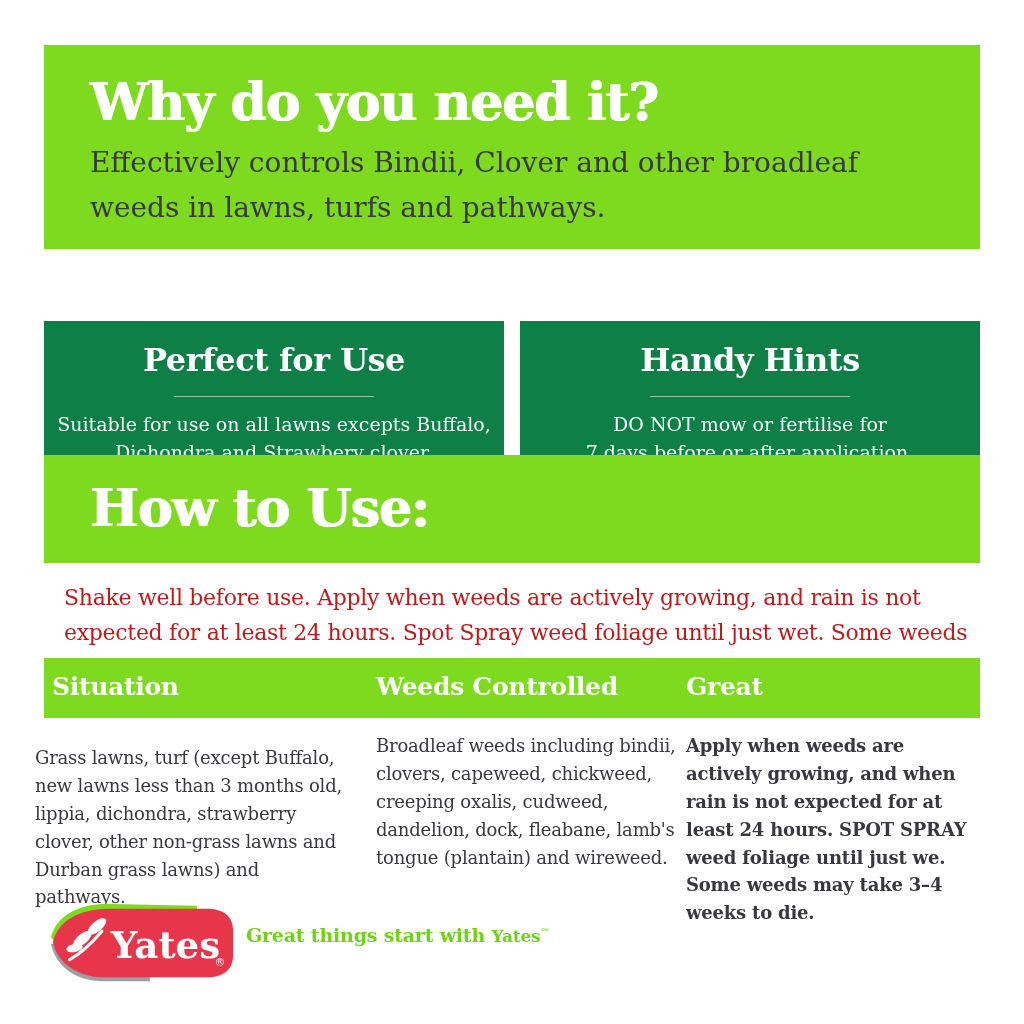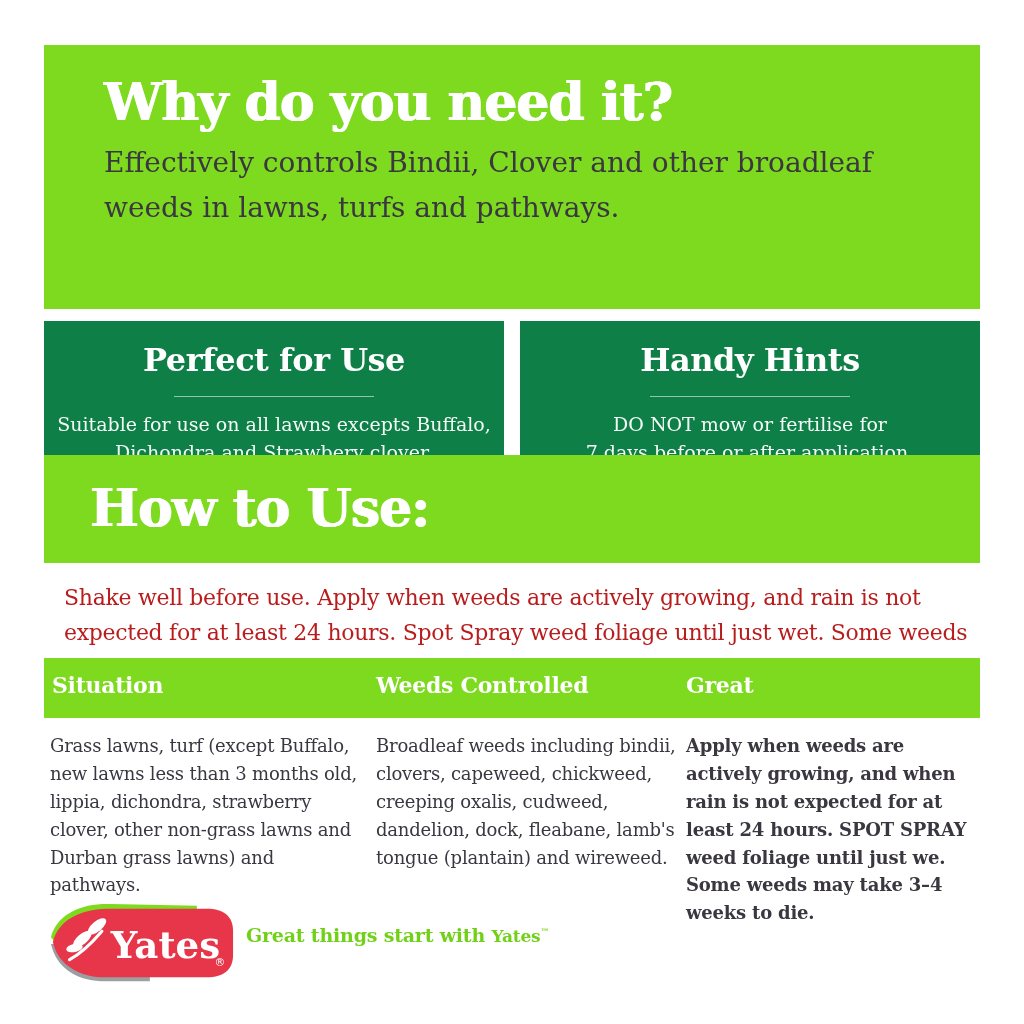--- a/index.html
+++ b/index.html
@@ -8,21 +8,21 @@
     width: 1024px; height: 1024px;
     font-family: "DejaVu Serif", serif;
     color: #3a3740;
     overflow: hidden;
   }
   .canvas { position: relative; width: 1024px; height: 1024px; background: #ffffff; }
 
   .band { position: absolute; background: #7eda1e; }
 
   
-  .hero { left: 44px; top: 45px; width: 936px; height: 264px; padding: 26px 46px 0 60px; }
+  .hero { left: 44px; top: 45px; width: 936px; height: 204px; padding: 26px 46px 0 46px; }
   .display-title {
     font-family: "DejaVu Serif", serif;
     font-weight: bold;
     font-size: 52px;
     letter-spacing: -1px;
     color: #ffffff;
     text-shadow: 0.6px 0 0 #ffffff, -0.6px 0 0 #ffffff;
   }
   .hero-body {
     margin-top: 8px;
@@ -61,31 +61,31 @@
   .instructions {
     position: absolute; left: 64px; top: 580px; width: 932px;
     font-size: 22px; line-height: 1.6; letter-spacing: -0.3px;
     color: #b91c1c;
   }
 
   
   .table-header { left: 44px; top: 658px; width: 936px; height: 60px; }
   .th {
     position: absolute; top: 14px;
-    font-size: 22px; font-weight: bold; color: #ffffff; letter-spacing: -0.3px;
+    font-size: 25px; font-weight: bold; color: #ffffff; letter-spacing: -0.3px;
   }
   .th.c1 { left: 8px; }
   .th.c2 { left: 332px; }
   .th.c3 { left: 642px; }
   .cell {
     position: absolute; top: 732px;
     font-size: 18px; line-height: 1.55; letter-spacing: -0.2px;
     color: #3a3740;
   }
-  .cell.c1 { left: 50px;  width: 312px; }
+  .cell.c1 { left: 35px;  width: 312px; margin-top: 12px; }
   .cell.c2 { left: 376px; width: 302px; }
   .cell.c3 { left: 686px; width: 298px; font-weight: bold; }
 
   
   .logo-wrap { position: absolute; left: 50px; top: 904px; width: 186px; height: 80px; }
   .tagline {
     position: absolute; left: 246px; top: 924px;
     color: #71d117; font-weight: bold; font-size: 19px; letter-spacing: -0.2px;
     white-space: nowrap;
     text-align: center;

